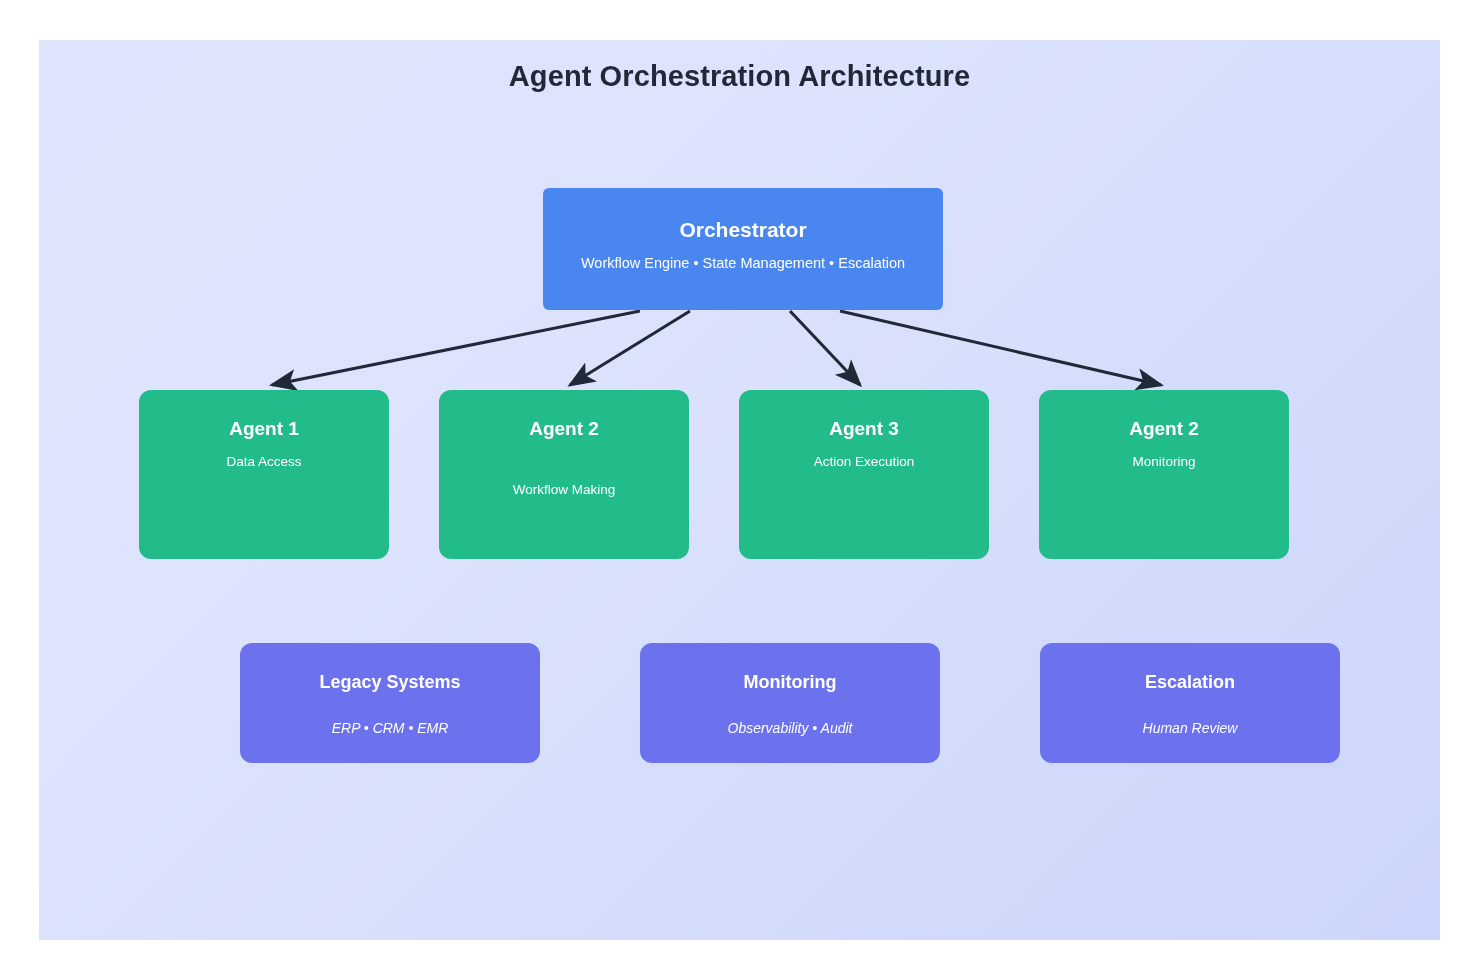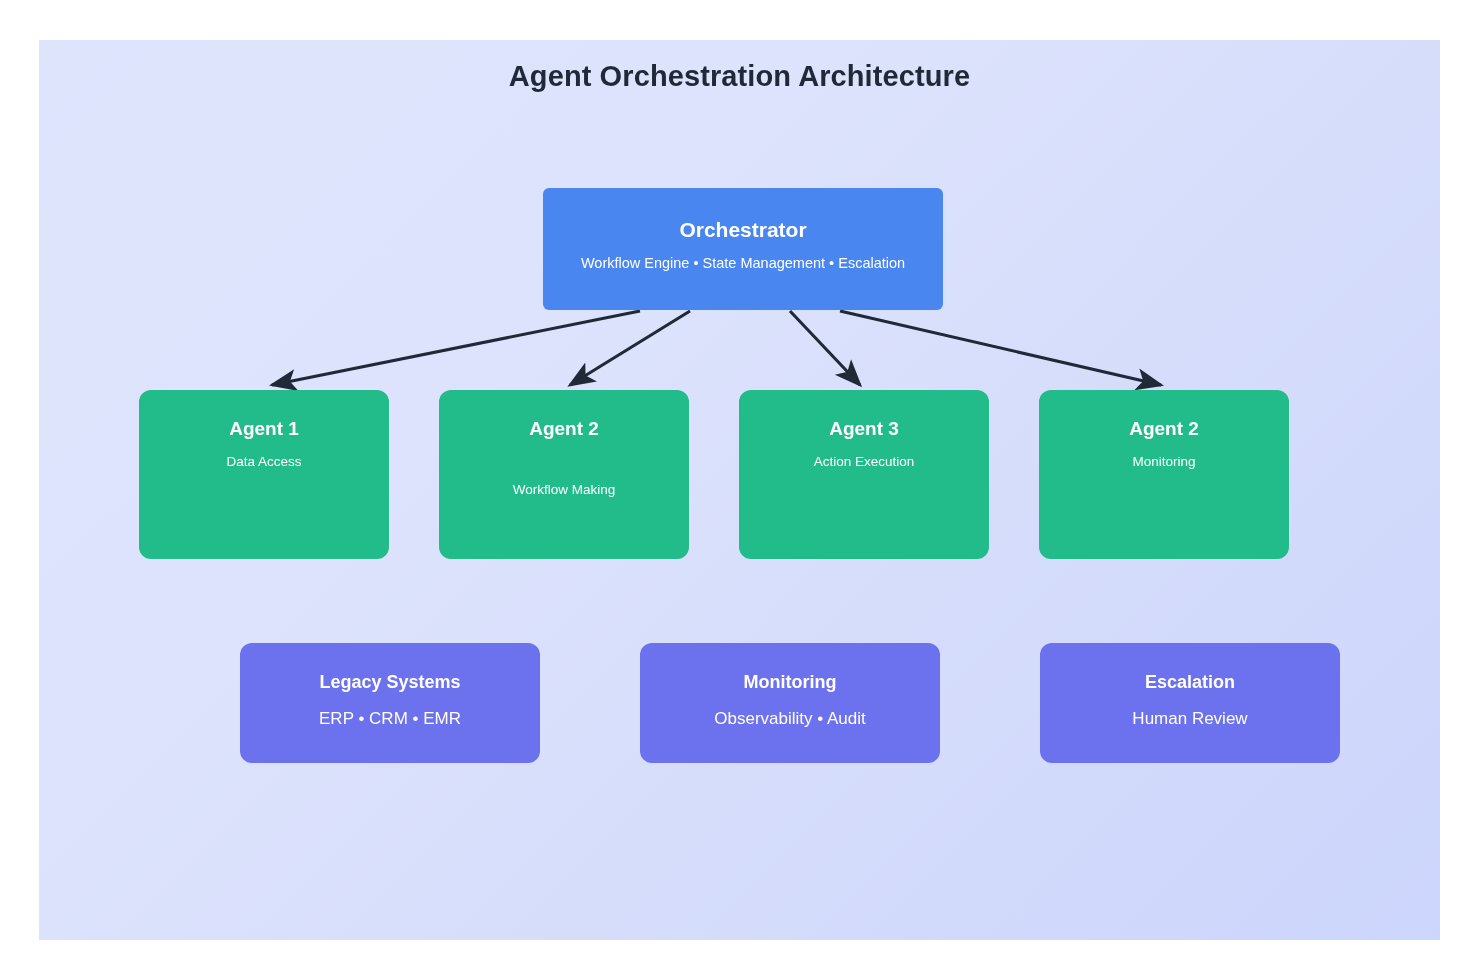--- a/index.html
+++ b/index.html
@@ -102,22 +102,23 @@
     width: 300px;
     height: 120px;
     background: #6c72ed;
     border-radius: 12px;
   }
   .node.support .node-title {
     font-size: 18px;
     margin-top: 30px;
   }
   .node.support .node-sub {
-    font-size: 17px;
-    margin-top: 16px;
+    font-size: 14px;
+    margin-top: 27px;
+    font-style: italic;
   }
   .node.support.s0 { left: 201px; }
   .node.support.s1 { left: 601px; }
   .node.support.s2 { left: 1001px; }
 </style>
 </head>
 <body>
 
 <div id="canvas">
 

